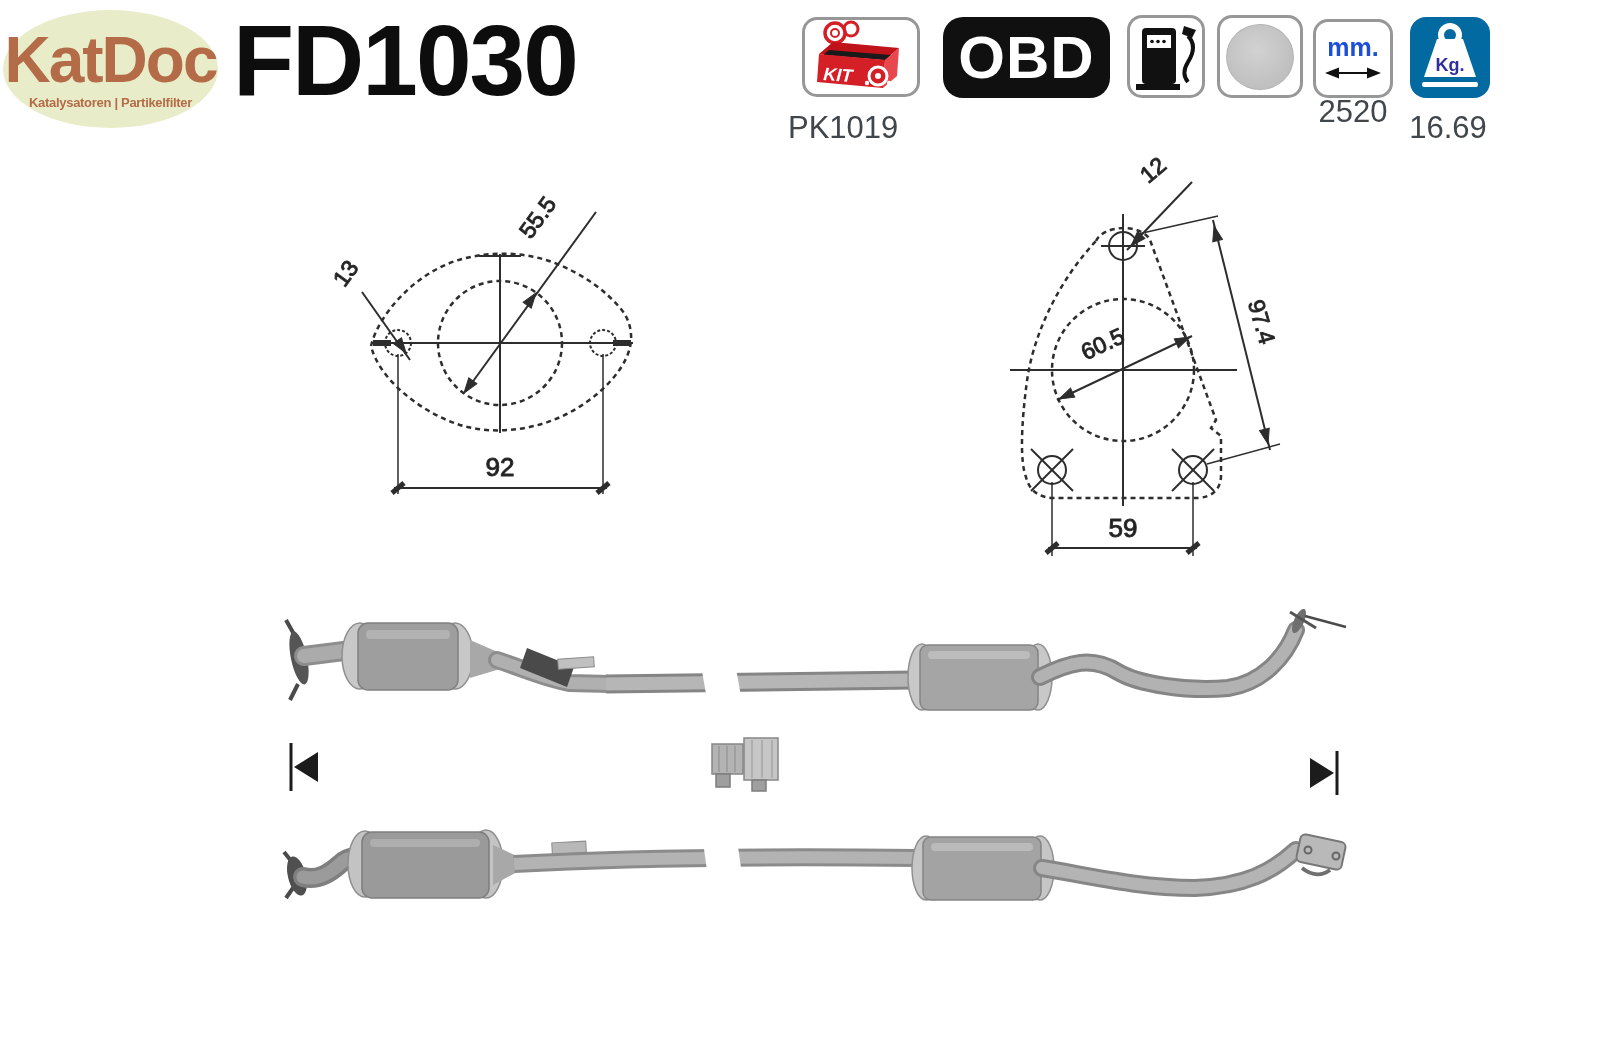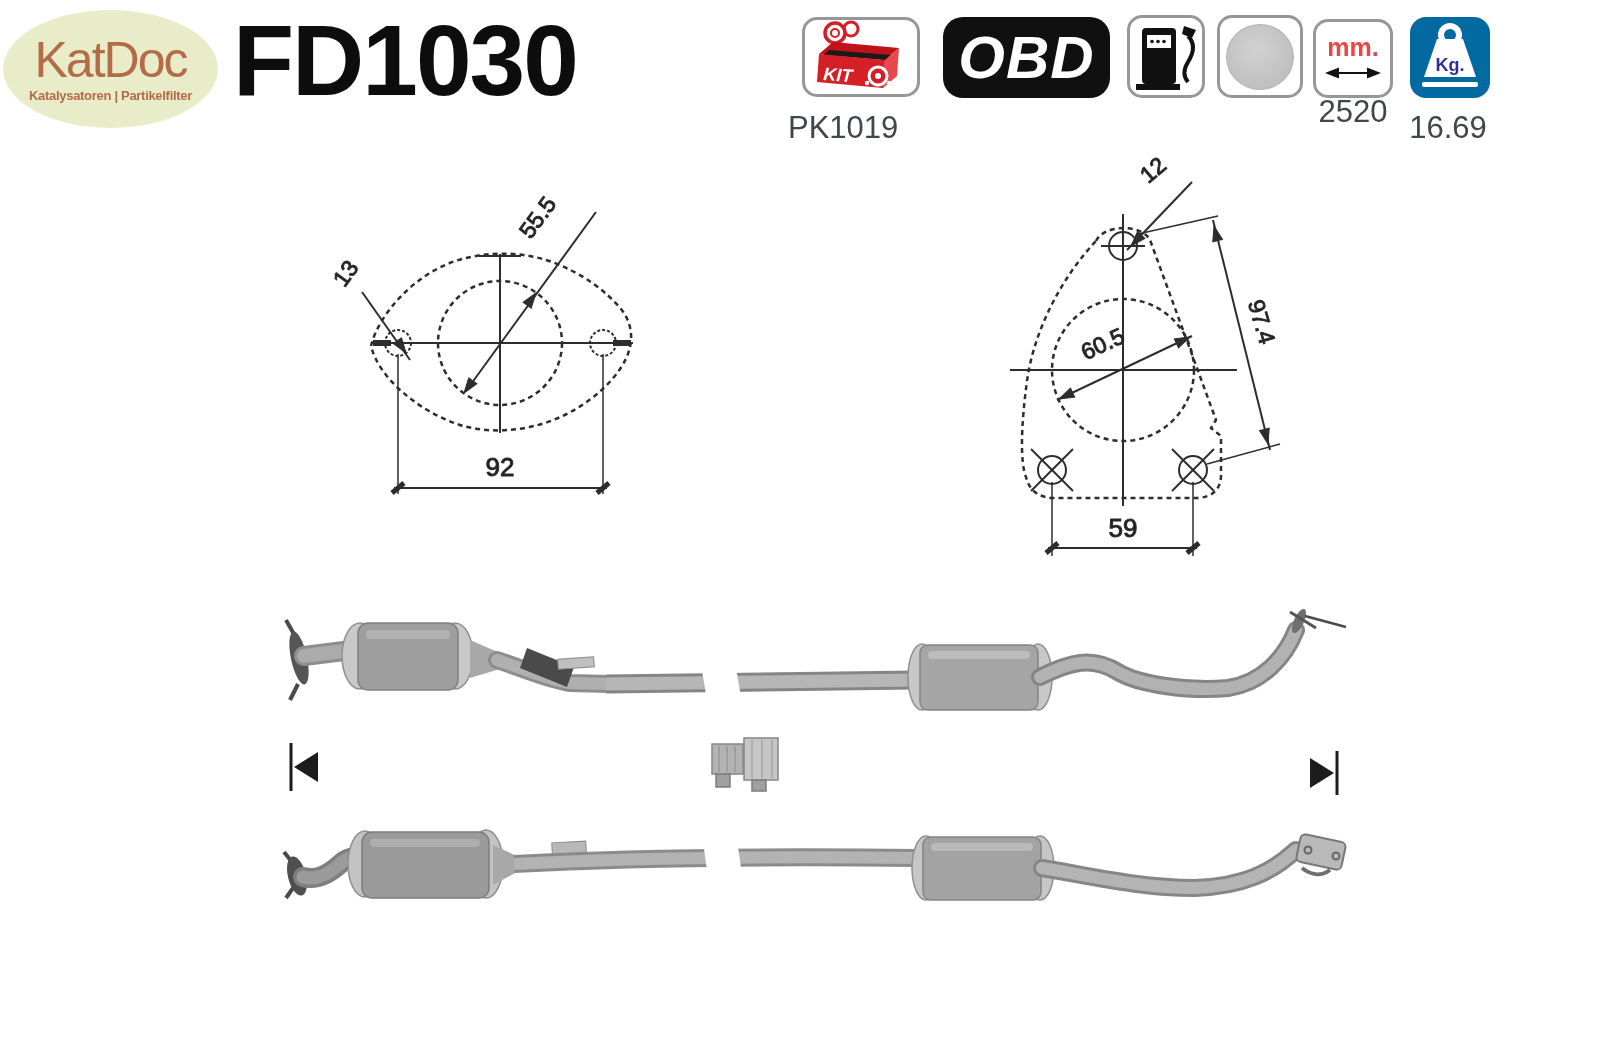--- a/index.html
+++ b/index.html
@@ -1,33 +1,33 @@
 <!DOCTYPE html>
 <html><head>
 <meta charset="utf-8">
 <style>
   html,body{margin:0;padding:0;background:#fff;}
   #stage{position:relative;width:1600px;height:1050px;background:#ffffff;overflow:hidden;
          font-family:"Liberation Sans", sans-serif;}
   
   .logo{position:absolute;left:3px;top:10px;width:215px;height:118px;border-radius:50%;
         background:#e9ecc8;display:flex;flex-direction:column;align-items:center;justify-content:center;}
-  .logo .word{font-size:50px;font-weight:normal;letter-spacing:-2px;color:#b46c48;line-height:1;text-align:right;}
+  .logo .word{font-size:64px;font-weight:bold;letter-spacing:-2px;color:#b46c48;line-height:1;text-align:right;}
   .logo .tag{font-size:13px;font-weight:bold;letter-spacing:-0.3px;color:#b46c48;margin-top:3px;}
   .partno{position:absolute;left:233px;top:10px;font-size:100px;font-weight:bold;letter-spacing:-2px;
           color:#0d0d0d;line-height:1;}
   .badgebox{position:absolute;box-sizing:border-box;border:3px solid #979797;border-radius:15px;background:#fff;
             display:flex;align-items:center;justify-content:center;}
   .obdbox{position:absolute;box-sizing:border-box;border-radius:20px;background:#101010;display:flex;
           align-items:center;justify-content:center;}
-  .obdbox span{color:#fff;font-size:60px;font-weight:bold;letter-spacing:1px;font-style:italic;}
+  .obdbox span{color:#fff;font-size:60px;font-weight:bold;letter-spacing:1px;}
   .kgbox{position:absolute;box-sizing:border-box;border-radius:16px;background:#0369a1;display:flex;
          align-items:center;justify-content:center;}
   .mmcol{display:flex;flex-direction:column;align-items:center;justify-content:center;}
-  .mmcol .mmlab{font-size:25px;font-weight:bold;color:#ef4444;line-height:1;margin-bottom:4px;}
+  .mmcol .mmlab{font-size:25px;font-weight:bold;color:#1d4ed8;line-height:1;margin-bottom:4px;}
   .disc{width:66px;height:64px;border-radius:50%;background:radial-gradient(circle at 45% 40%, #d2d2d2, #bdbdbd 80%);
         border:1px solid #b3b3b3;}
   .code{position:absolute;font-size:31px;color:#41464b;line-height:1;text-align:right;}
   .center{text-align:center;}
   
   svg text.dim{font-family:"Liberation Sans", sans-serif;font-size:23px;fill:#1e1e1e;}
   svg text.dimbig{font-family:"Liberation Sans", sans-serif;font-size:26px;fill:#1e1e1e;}
 </style>
 </head>
 <body>

